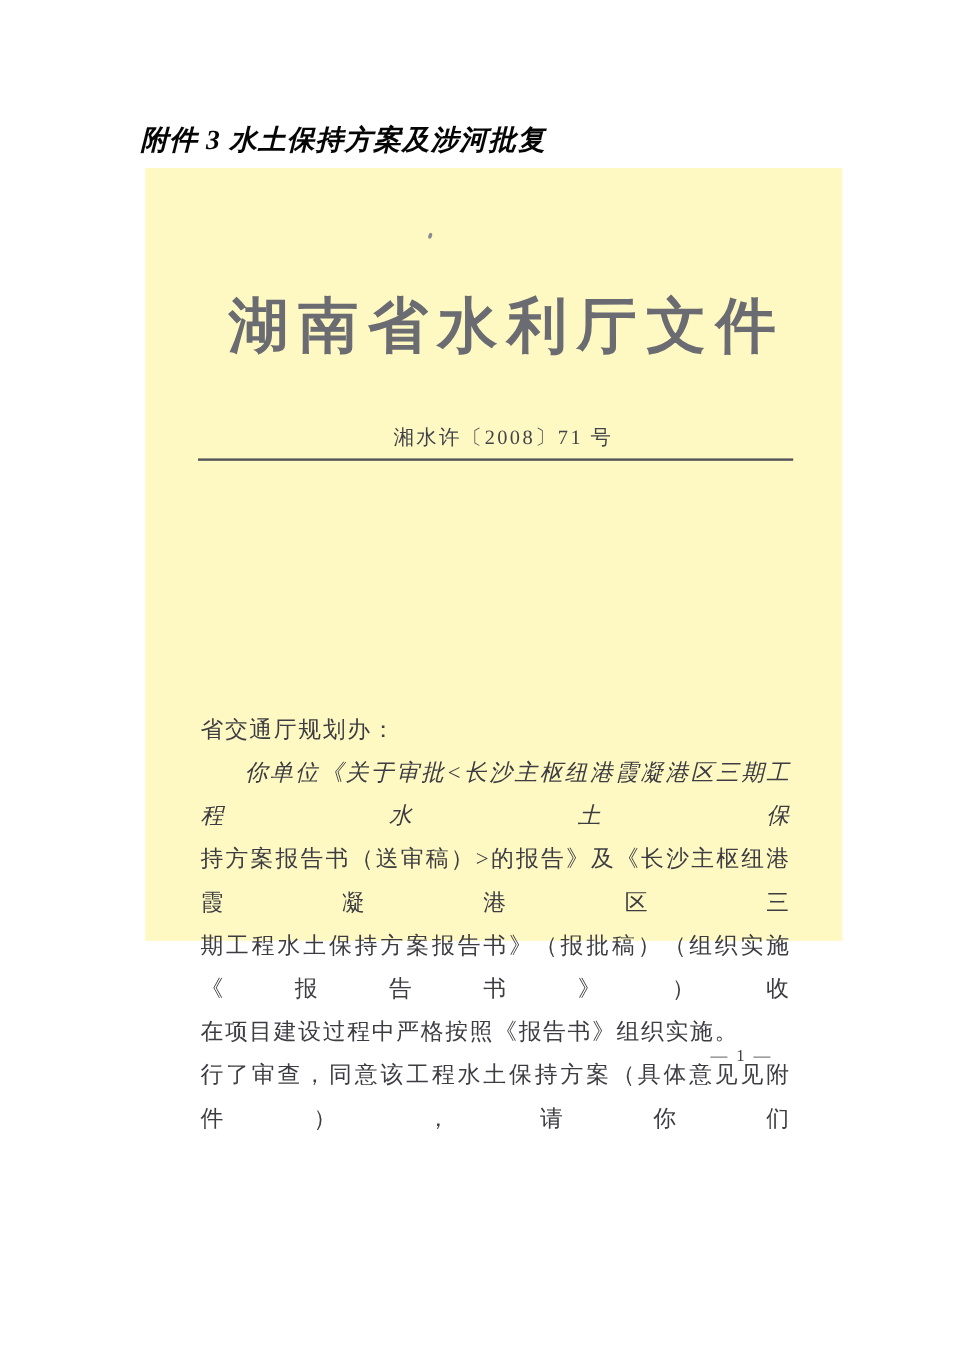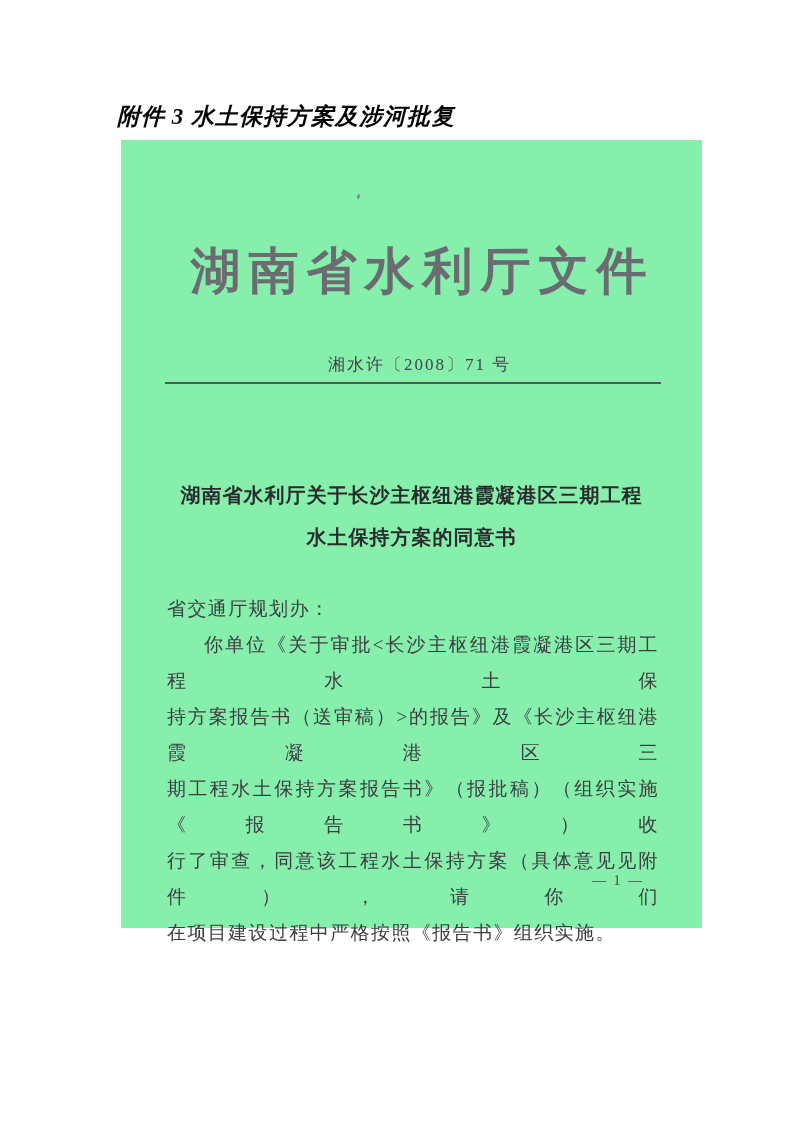--- a/index.html
+++ b/index.html
@@ -20,22 +20,22 @@
     font-family: "Liberation Serif", "DejaVu Serif", serif;
     white-space: nowrap;
     font-style: italic;
   }
 
   .scan {
     position: absolute;
     left: 121px;
     top: 140px;
     width: 581px;
-    height: 788px;
-    background: #86efac;
+    height: 644px;
+    background: #fef9c3;
     color: #3c3c42;
   }
 
   .agency-header {
     position: absolute;
     top: 98px;
     left: 0;
     width: 100%;
     text-align: center;
     text-indent: 22px;
@@ -91,21 +91,21 @@
     line-height: 36px;
     letter-spacing: 1.4px;
     color: #3c3c42;
   }
   .doc-body .line { white-space: nowrap; }
   .doc-body .line.just {
     white-space: normal;
     text-align: justify;
     text-align-last: justify;
   }
-  .doc-body .line.indent { text-indent: 37px; }
+  .doc-body .line.indent { text-indent: 37px; font-style: italic; }
 
   .page-number {
     position: absolute;
     top: 733px;
     right: 58px;
     font-size: 14px;
     letter-spacing: 2px;
     color: #3f3f45;
     white-space: nowrap;
   }
@@ -129,29 +129,25 @@
 <div class="scan">
 
   <div class="scan-speck"></div>
 
   <div class="agency-header">湖南省水利厅文件</div>
 
   <div class="doc-number">湘水许〔2008〕71 号</div>
 
   <div class="header-rule"></div>
 
-  <div class="doc-title">
-    <div>湖南省水利厅关于长沙主枢纽港霞凝港区三期工程</div>
-    <div>水土保持方案的同意书</div>
-  </div>
 
   <div class="doc-body">
     <div class="line">省交通厅规划办：</div>
     <div class="line just indent">你单位《关于审批&lt;长沙主枢纽港霞凝港区三期工程水土保</div>
     <div class="line just">持方案报告书（送审稿）&gt;的报告》及《长沙主枢纽港霞凝港区三</div>
     <div class="line just">期工程水土保持方案报告书》（报批稿）（组织实施《报告书》）收</div>
+    <div class="line">在项目建设过程中严格按照《报告书》组织实施。</div>
     <div class="line just">行了审查，同意该工程水土保持方案（具体意见见附件），请你们</div>
-    <div class="line">在项目建设过程中严格按照《报告书》组织实施。</div>
   </div>
 
   <div class="page-number">— 1 —</div>
 
 </div>
 
 </body></html>

